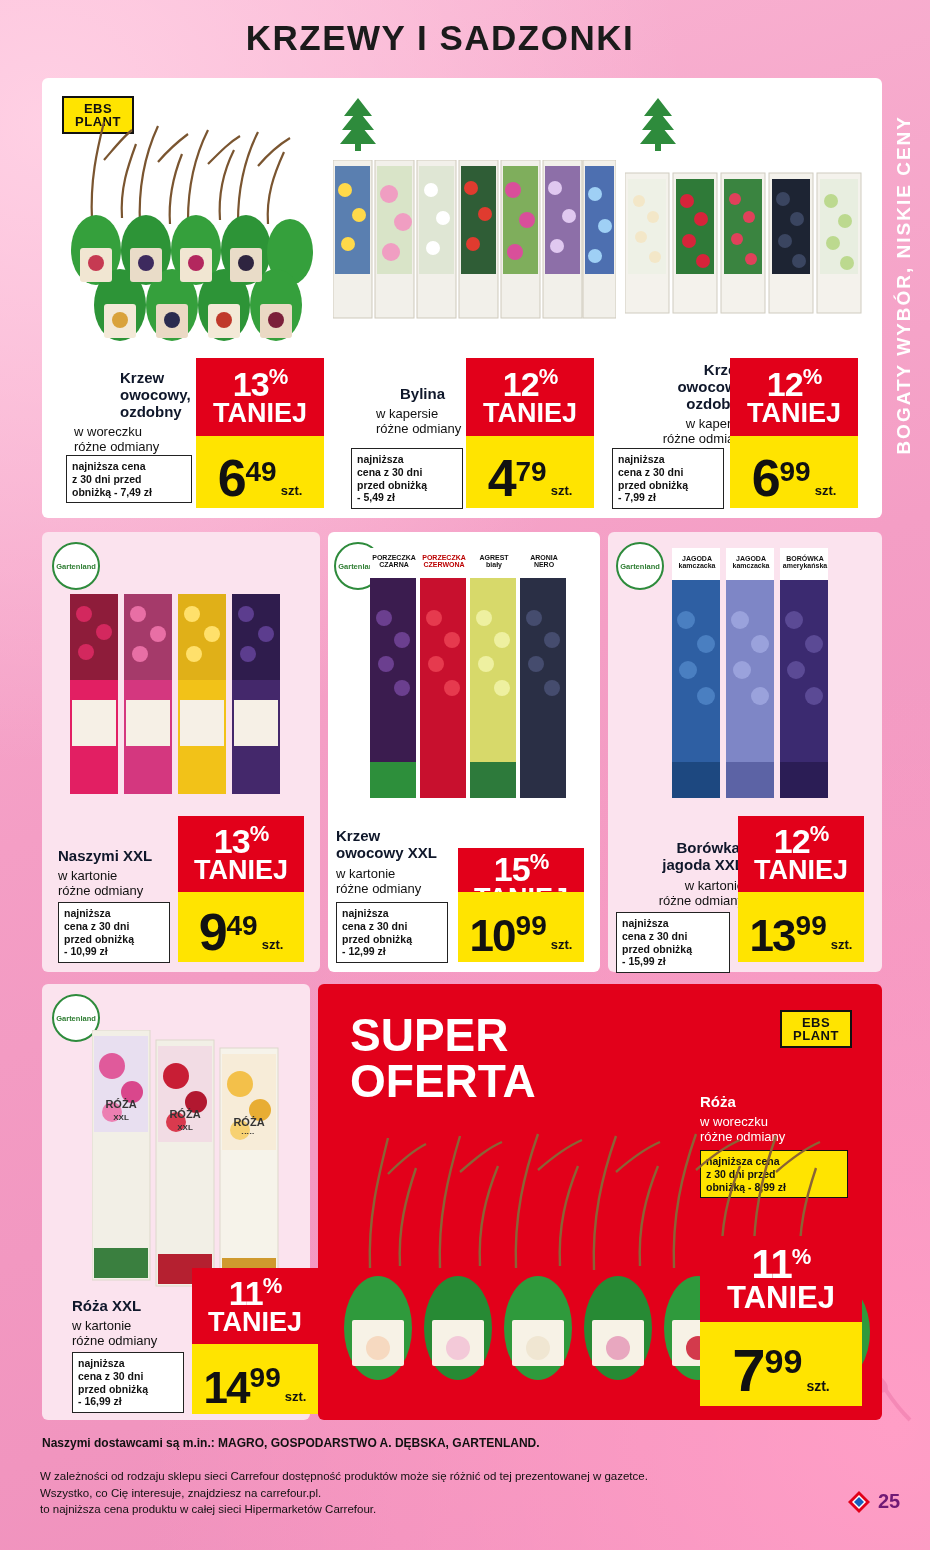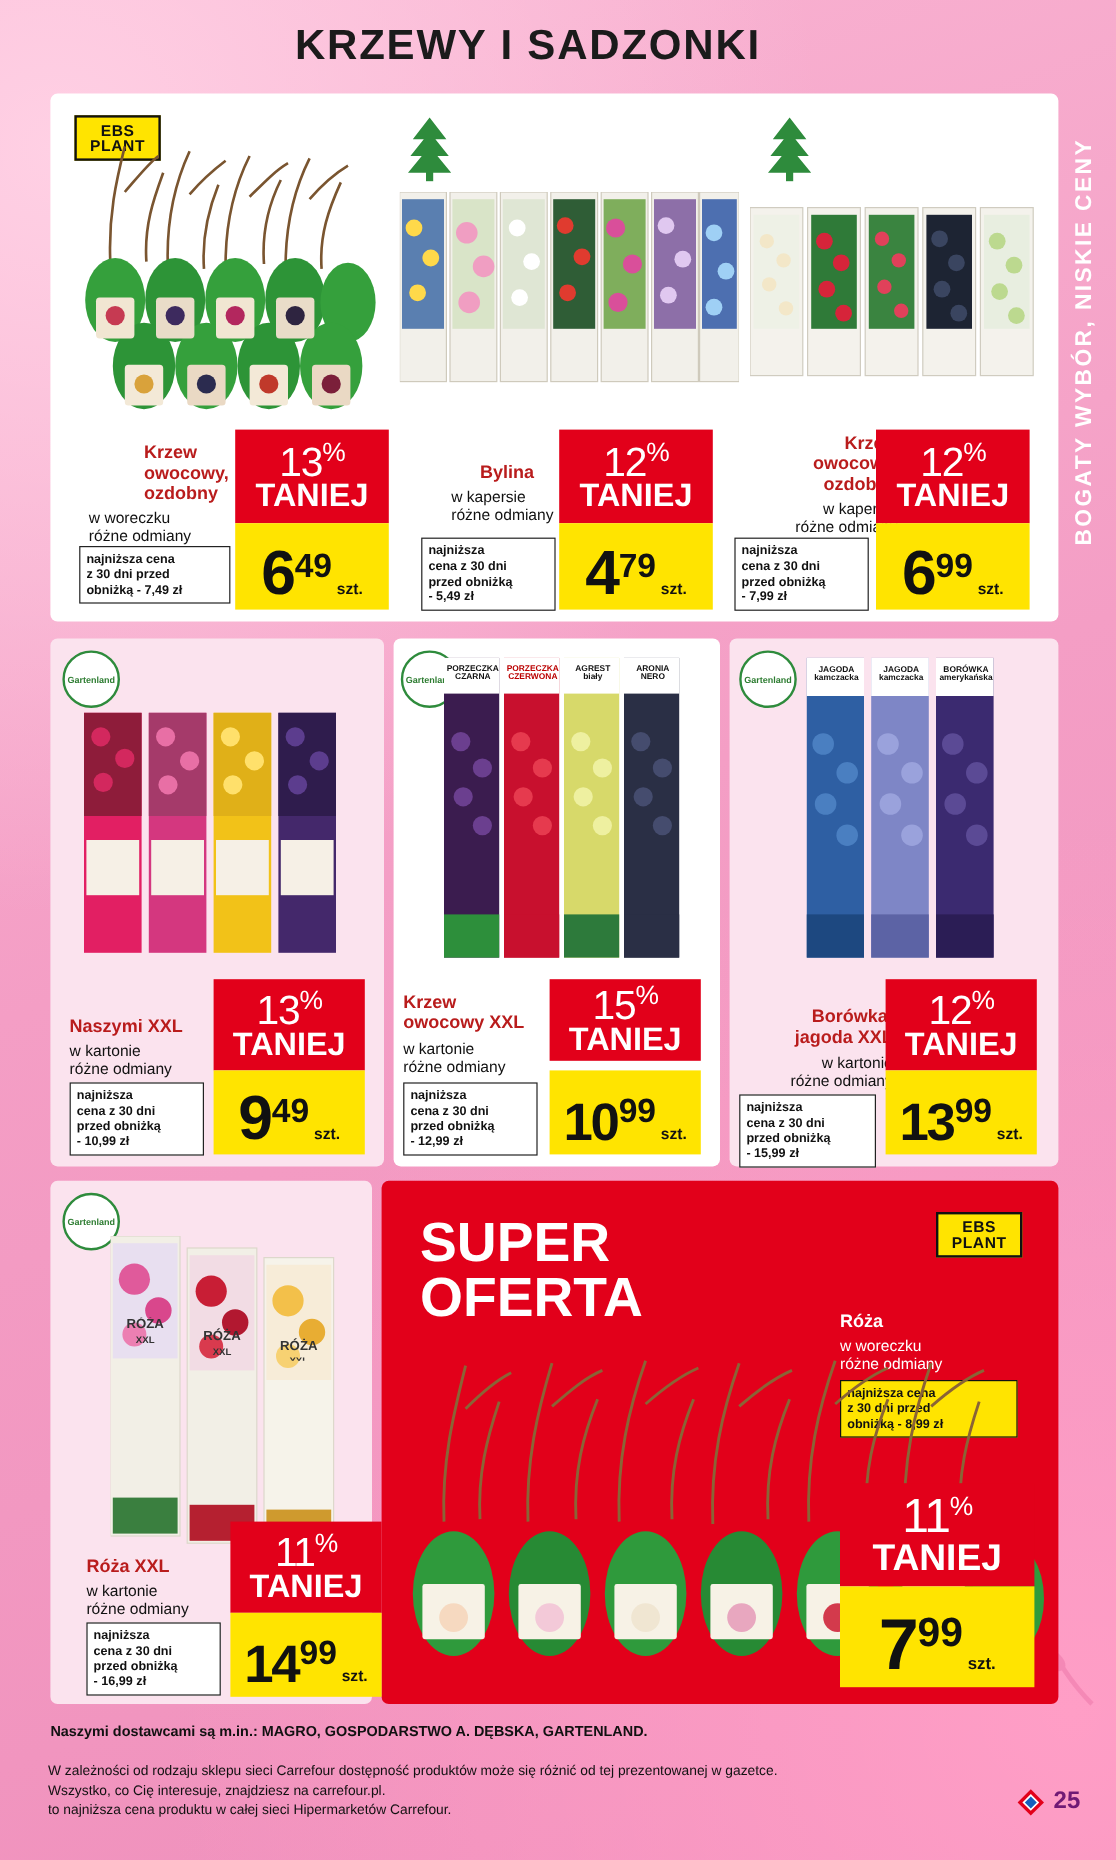--- a/index.html
+++ b/index.html
@@ -52,33 +52,33 @@
     position:absolute;
     background:#fbe3ee;
     border-radius:6px;
   }
   
   .red-box {
     position:absolute; background:#e2001a; color:#fff;
     display:flex; flex-direction:column; align-items:center; justify-content:center;
     line-height:.95;
   }
-  .red-box .pct { font-size:34px; font-weight:normal; letter-spacing:-1px;}
+  .red-box .pct { font-size:34px; font-weight:bold; letter-spacing:-1px;}
   .red-box .pct sup { font-size:22px; }
   .red-box .taniej { font-size:27px; font-weight:bold; letter-spacing:0px;}
   .yellow-box {
     position:absolute; background:#ffe400; color:#111;
     display:flex; align-items:flex-end; justify-content:center;
     font-weight:bold;
   }
   .yellow-box .int { font-size:52px; line-height:.85; letter-spacing:-2px;}
   .yellow-box .frac { font-size:28px; line-height:.85; margin-left:1px; margin-bottom:16px;}
   .yellow-box .szt { font-size:13px; font-weight:bold; margin-left:4px; margin-bottom:2px;}
   .prod-name {
-    position:absolute; font-weight:bold; font-size:15px; color:#b91c1c; line-height:1.12;
+    position:absolute; font-weight:bold; font-size:15px; color:#0f172a; line-height:1.12;
   }
   .prod-sub {
     position:absolute; font-size:13px; color:#111; line-height:1.18;
   }
   .lowest {
     position:absolute; border:1px solid #222; background:#fff;
     font-size:10.5px; line-height:1.22; color:#111; padding:4px 5px; font-weight:bold;
   }
   .brand-badge {
     position:absolute; background:#ffe400; border:2px solid #111;
@@ -477,21 +477,21 @@
 <div class="prod-sub" style="left:336px; top:866px; width:140px;">
   <div>w kartonie</div>
   <div>różne odmiany</div>
 </div>
 <div class="lowest" style="left:336px; top:902px; width:112px;">
   <div>najniższa</div>
   <div>cena z 30 dni</div>
   <div>przed obniżką</div>
   <div>- 12,99 zł</div>
 </div>
-<div class="red-box" style="left:458px; top:816px; width:126px; height:68px;">
+<div class="red-box" style="left:458px; top:848px; width:126px; height:68px;">
   <div class="pct"><span>15</span><sup>%</sup></div>
   <div class="taniej">TANIEJ</div>
 </div>
 <div class="yellow-box" style="left:458px; top:892px; width:126px; height:70px; padding-bottom:8px;">
   <span class="int" style="font-size:44px;">10</span>
   <span class="frac">99</span>
   <span class="szt">szt.</span>
 </div>
 
 <div class="photo" style="left:672px; top:548px; width:160px; height:262px;">

